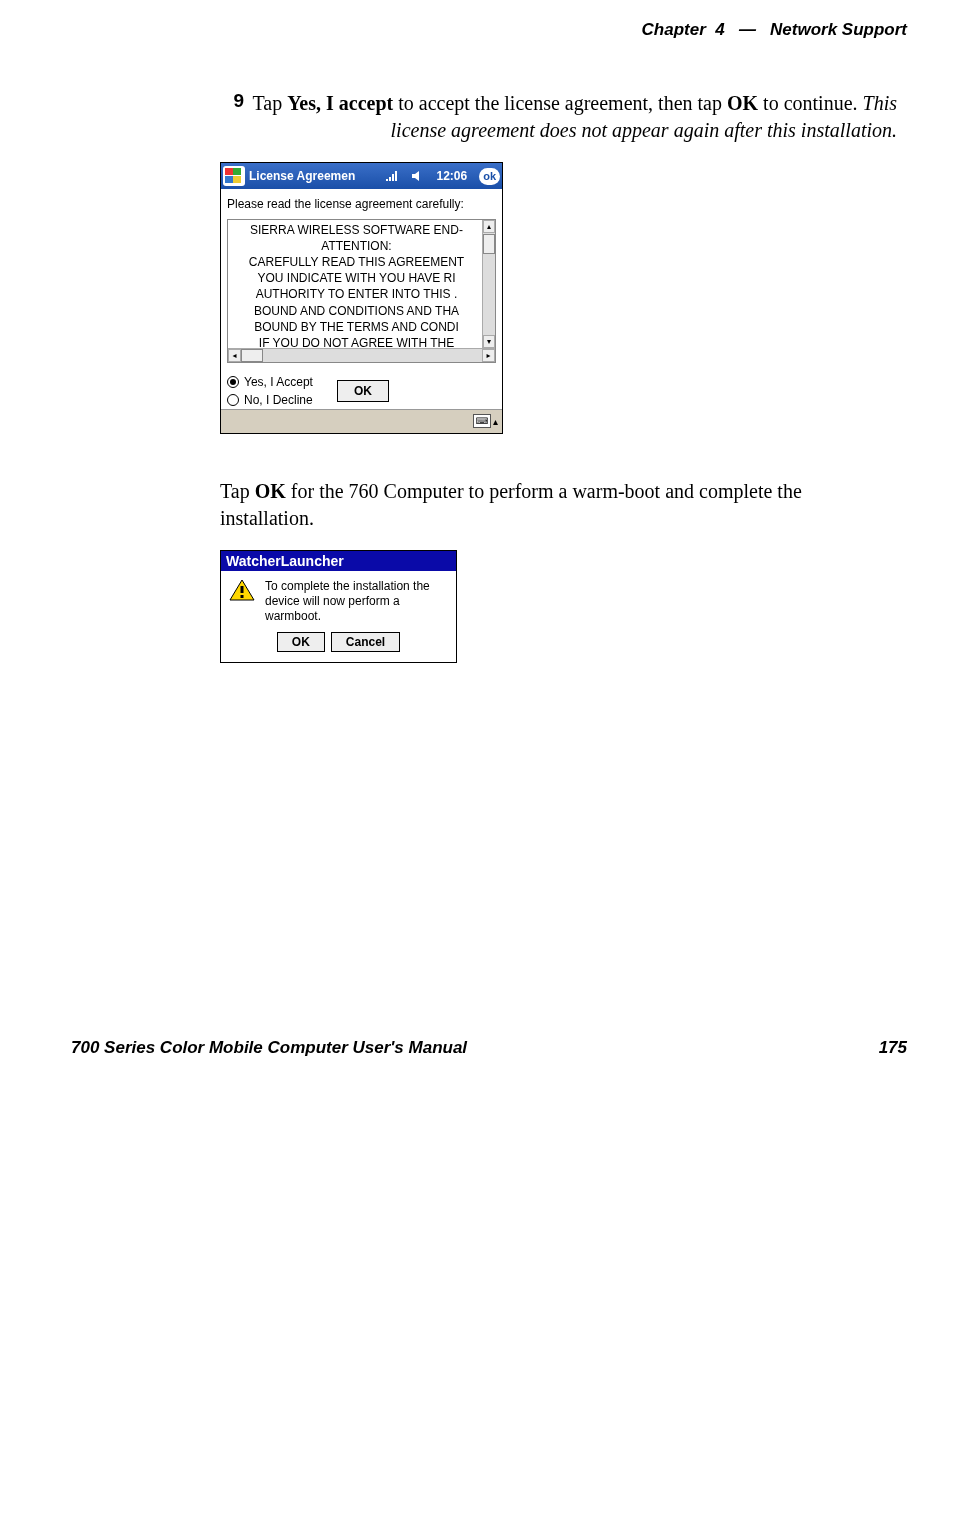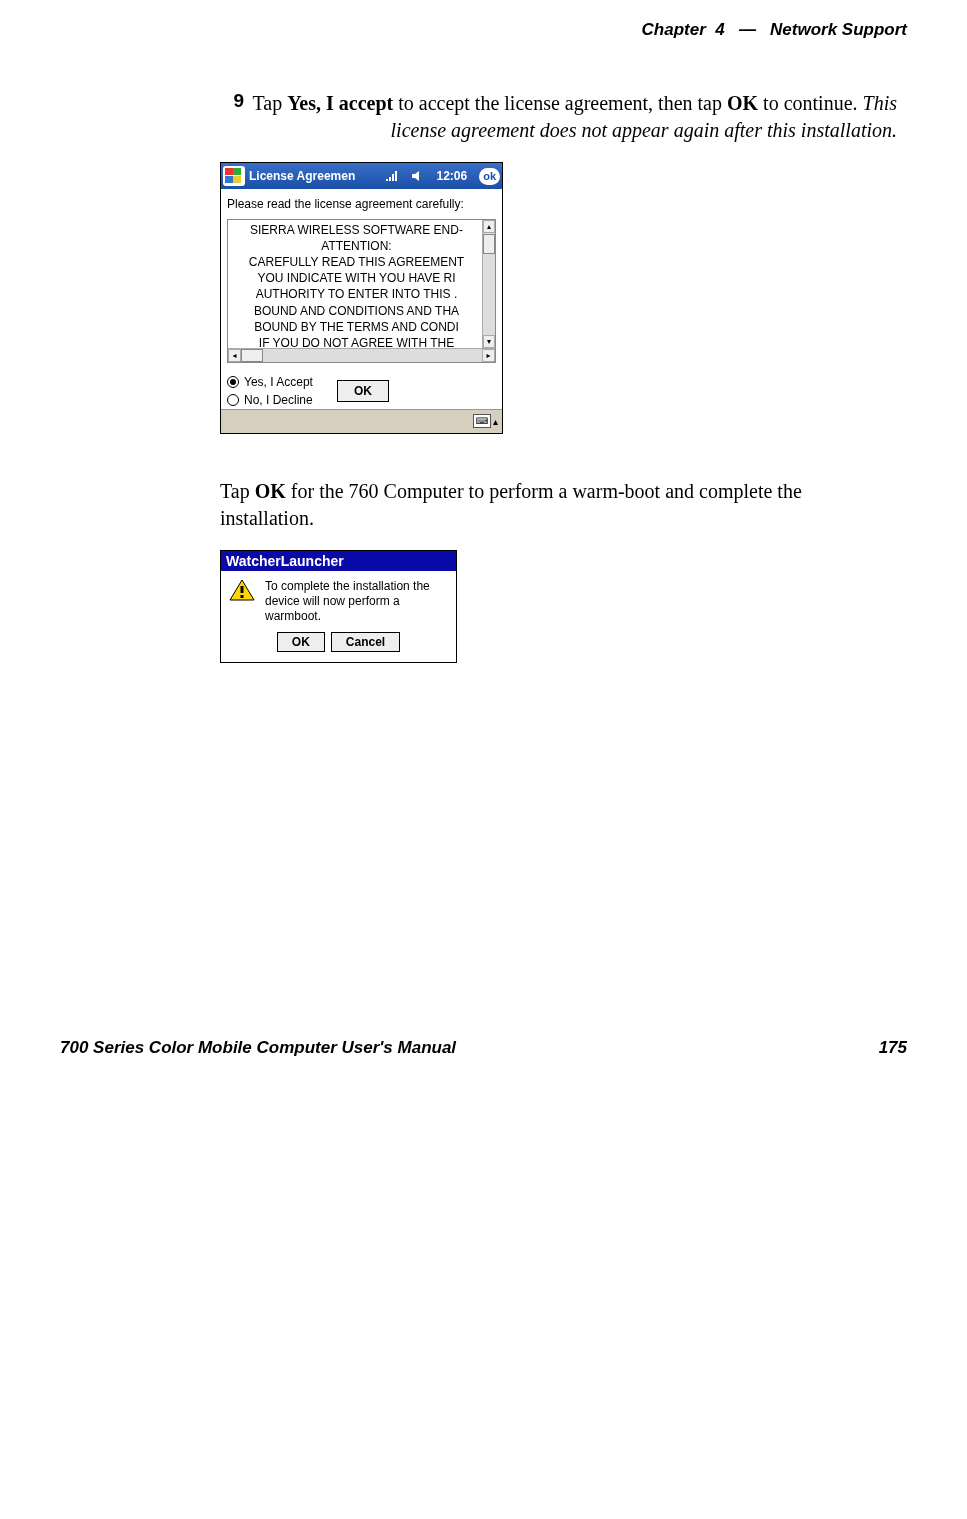--- a/index.html
+++ b/index.html
@@ -277,21 +277,21 @@
     background: #eee;
     font-weight: bold;
     font-size: 12px;
     padding: 2px 14px;
     font-family: Tahoma, Arial, sans-serif;
   }
   
   .footer {
     position: absolute;
     bottom: 28px;
-    left: 60px;
+    left: 71px;
     right: 60px;
     display: flex;
     justify-content: space-between;
     font-family: Arial, Helvetica, sans-serif;
     font-weight: bold;
     font-style: italic;
     font-size: 17px;
   }
 </style>
 </head>

